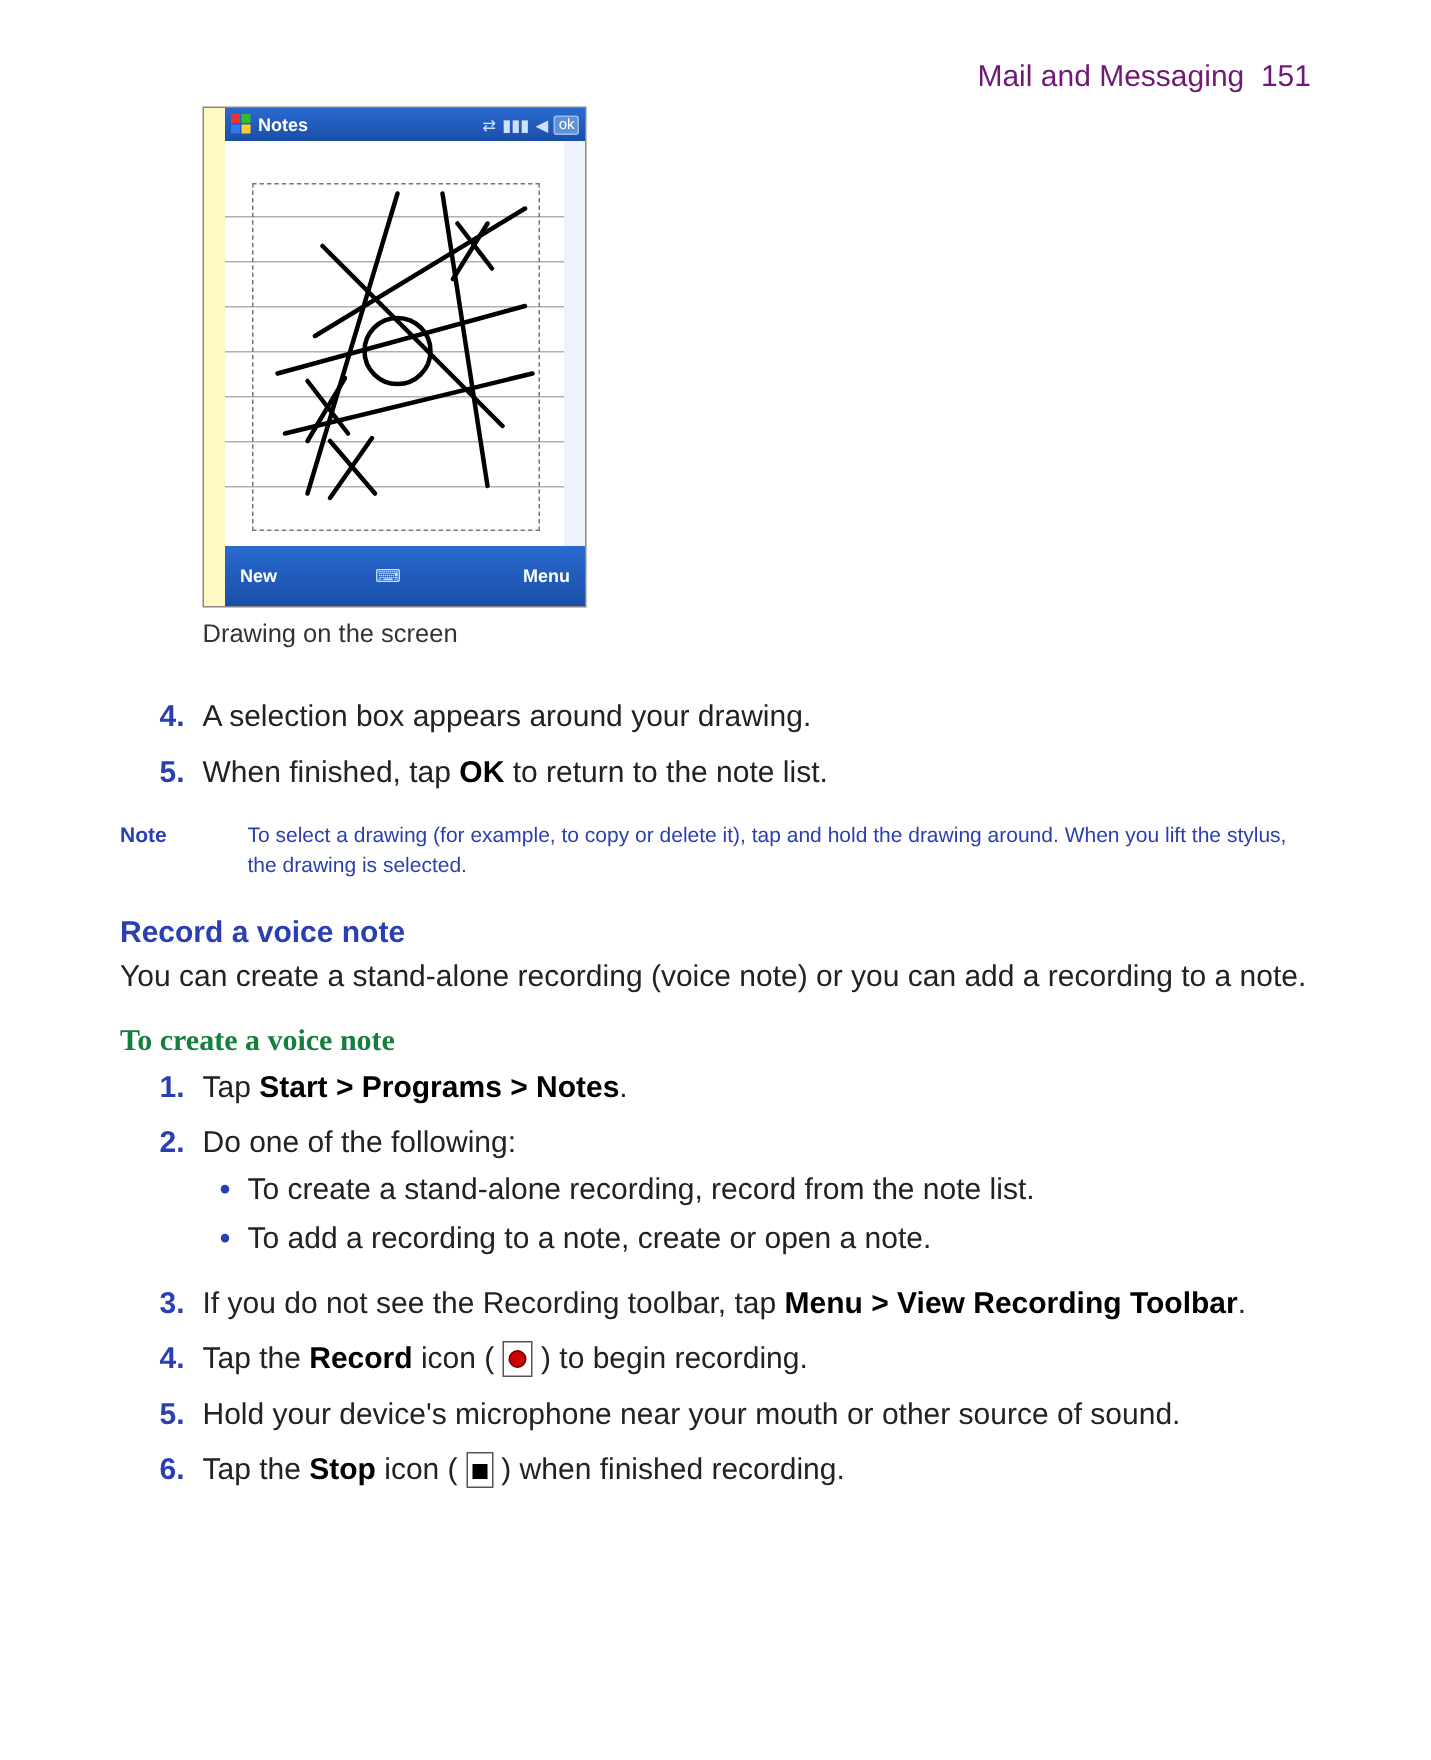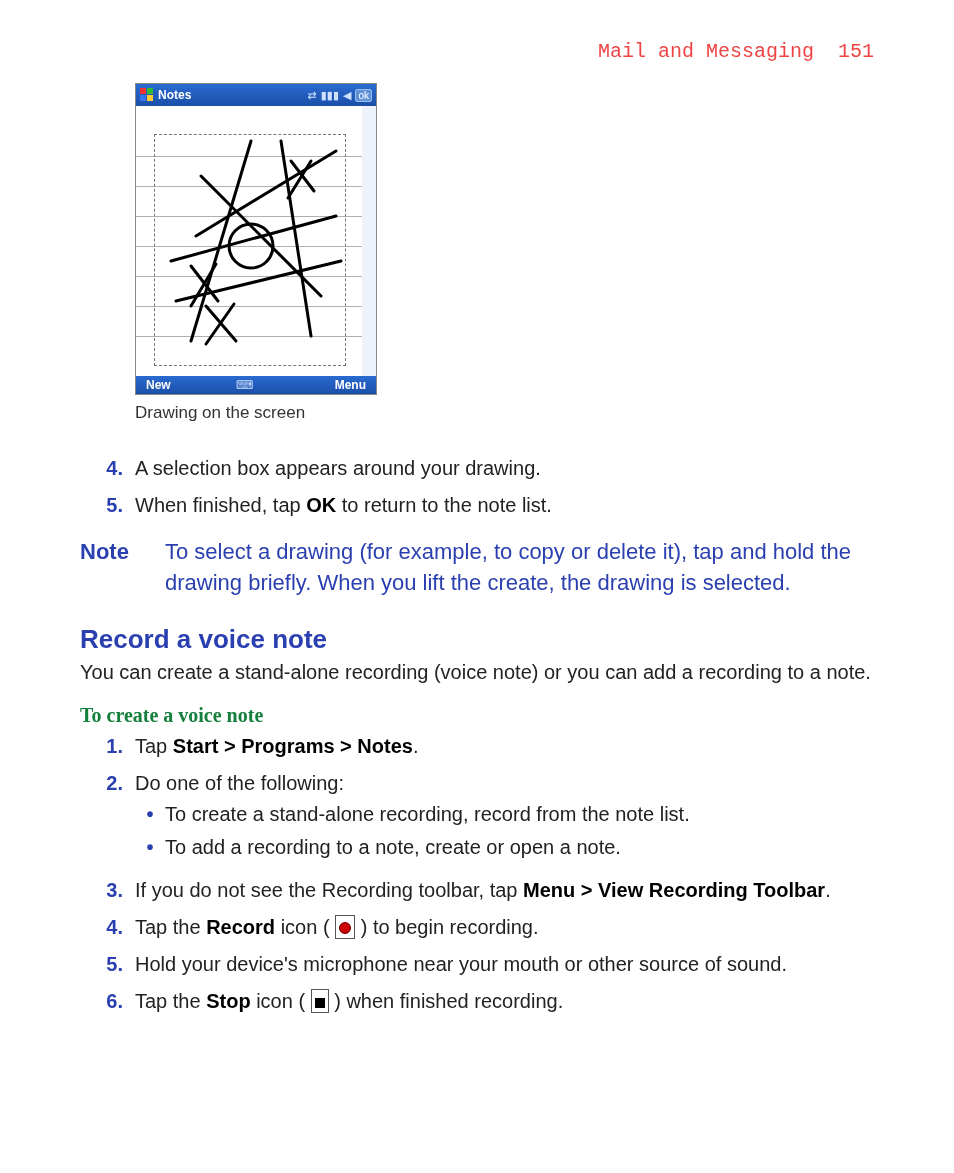--- a/index.html
+++ b/index.html
@@ -7,33 +7,33 @@
     padding: 40px 80px 60px 80px;
     font-family: Arial, Helvetica, sans-serif;
     font-size: 20px;
     color: #222;
     width: 954px;
     box-sizing: border-box;
     background: #fff;
   }
   .header-line {
     text-align: right;
-    color: #ef4444;
+    color: #701a75;
     font-size: 20px;
-    margin-bottom: 20px;
-    font-family: Liberation Mono, monospace;
+    margin-bottom: 8px;
   }
   .figure {
     margin-left: 55px;
     margin-bottom: 8px;
   }
   .device {
     width: 240px;
     border: 1px solid #888;
     background: #fef9c3;
+    padding-left: 14px;
   }
   .device-titlebar {
     background: linear-gradient(#2a6ad0, #1a4fa8);
     color: #fff;
     display: flex;
     align-items: center;
     height: 22px;
     font-size: 12px;
     padding: 0 4px;
   }
@@ -93,21 +93,21 @@
   .selbox {
     position: absolute;
     border: 1px dashed #777;
   }
   .device-bottombar {
     background: linear-gradient(#2a6ad0, #1a4fa8);
     color: #fff;
     display: flex;
     align-items: center;
     justify-content: space-between;
-    height: 18px;
+    height: 40px;
     font-size: 12px;
     padding: 0 10px;
   }
   .device-bottombar .center-icon {
     font-size: 12px;
     color:#cde1ff;
   }
   .caption {
     font-size: 17px;
     color: #333;
@@ -131,36 +131,36 @@
     padding-right: 12px;
     font-weight: bold;
     color: #2a3fb0;
     box-sizing: border-box;
   }
   ol.numlist > li .body {
     flex: 1 1 auto;
   }
   .notebox {
     display: flex;
-    font-size: 22px;
+    font-size: 14px;
     color: #2a3fb0;
     margin: 10px 0 25px 0;
     line-height: 1.4;
   }
   .notebox .note-label {
     width: 85px;
     flex: 0 0 85px;
     font-weight: bold;
   }
   .notebox .note-body {
     flex: 1 1 auto;
   }
   h2.section {
     color: #2a3fb0;
-    font-size: 26px;
+    font-size: 20px;
     font-weight: bold;
     margin: 10px 0 4px 0;
   }
   .para {
     margin: 0 0 18px 0;
     line-height: 1.35;
   }
   h3.subhead {
     color: #15803d;
     font-size: 20px;
@@ -281,21 +281,21 @@
   <li>
     <span class="num">5.</span>
     <span class="body">
       <span>When finished, tap </span><b>OK</b><span> to return to the note list.</span>
     </span>
   </li>
 </ol>
 
 <div class="notebox">
   <div class="note-label">Note</div>
-  <div class="note-body">To select a drawing (for example, to copy or delete it), tap and hold the drawing briefly. When you lift the create, the drawing is selected.</div>
+  <div class="note-body">To select a drawing (for example, to copy or delete it), tap and hold the drawing around. When you lift the stylus, the drawing is selected.</div>
 </div>
 
 <h2 class="section">Record a voice note</h2>
 <p class="para">You can create a stand-alone recording (voice note) or you can add a recording to a note.</p>
 
 <h3 class="subhead">To create a voice note</h3>
 
 <ol class="numlist">
   <li>
     <span class="num">1.</span>

